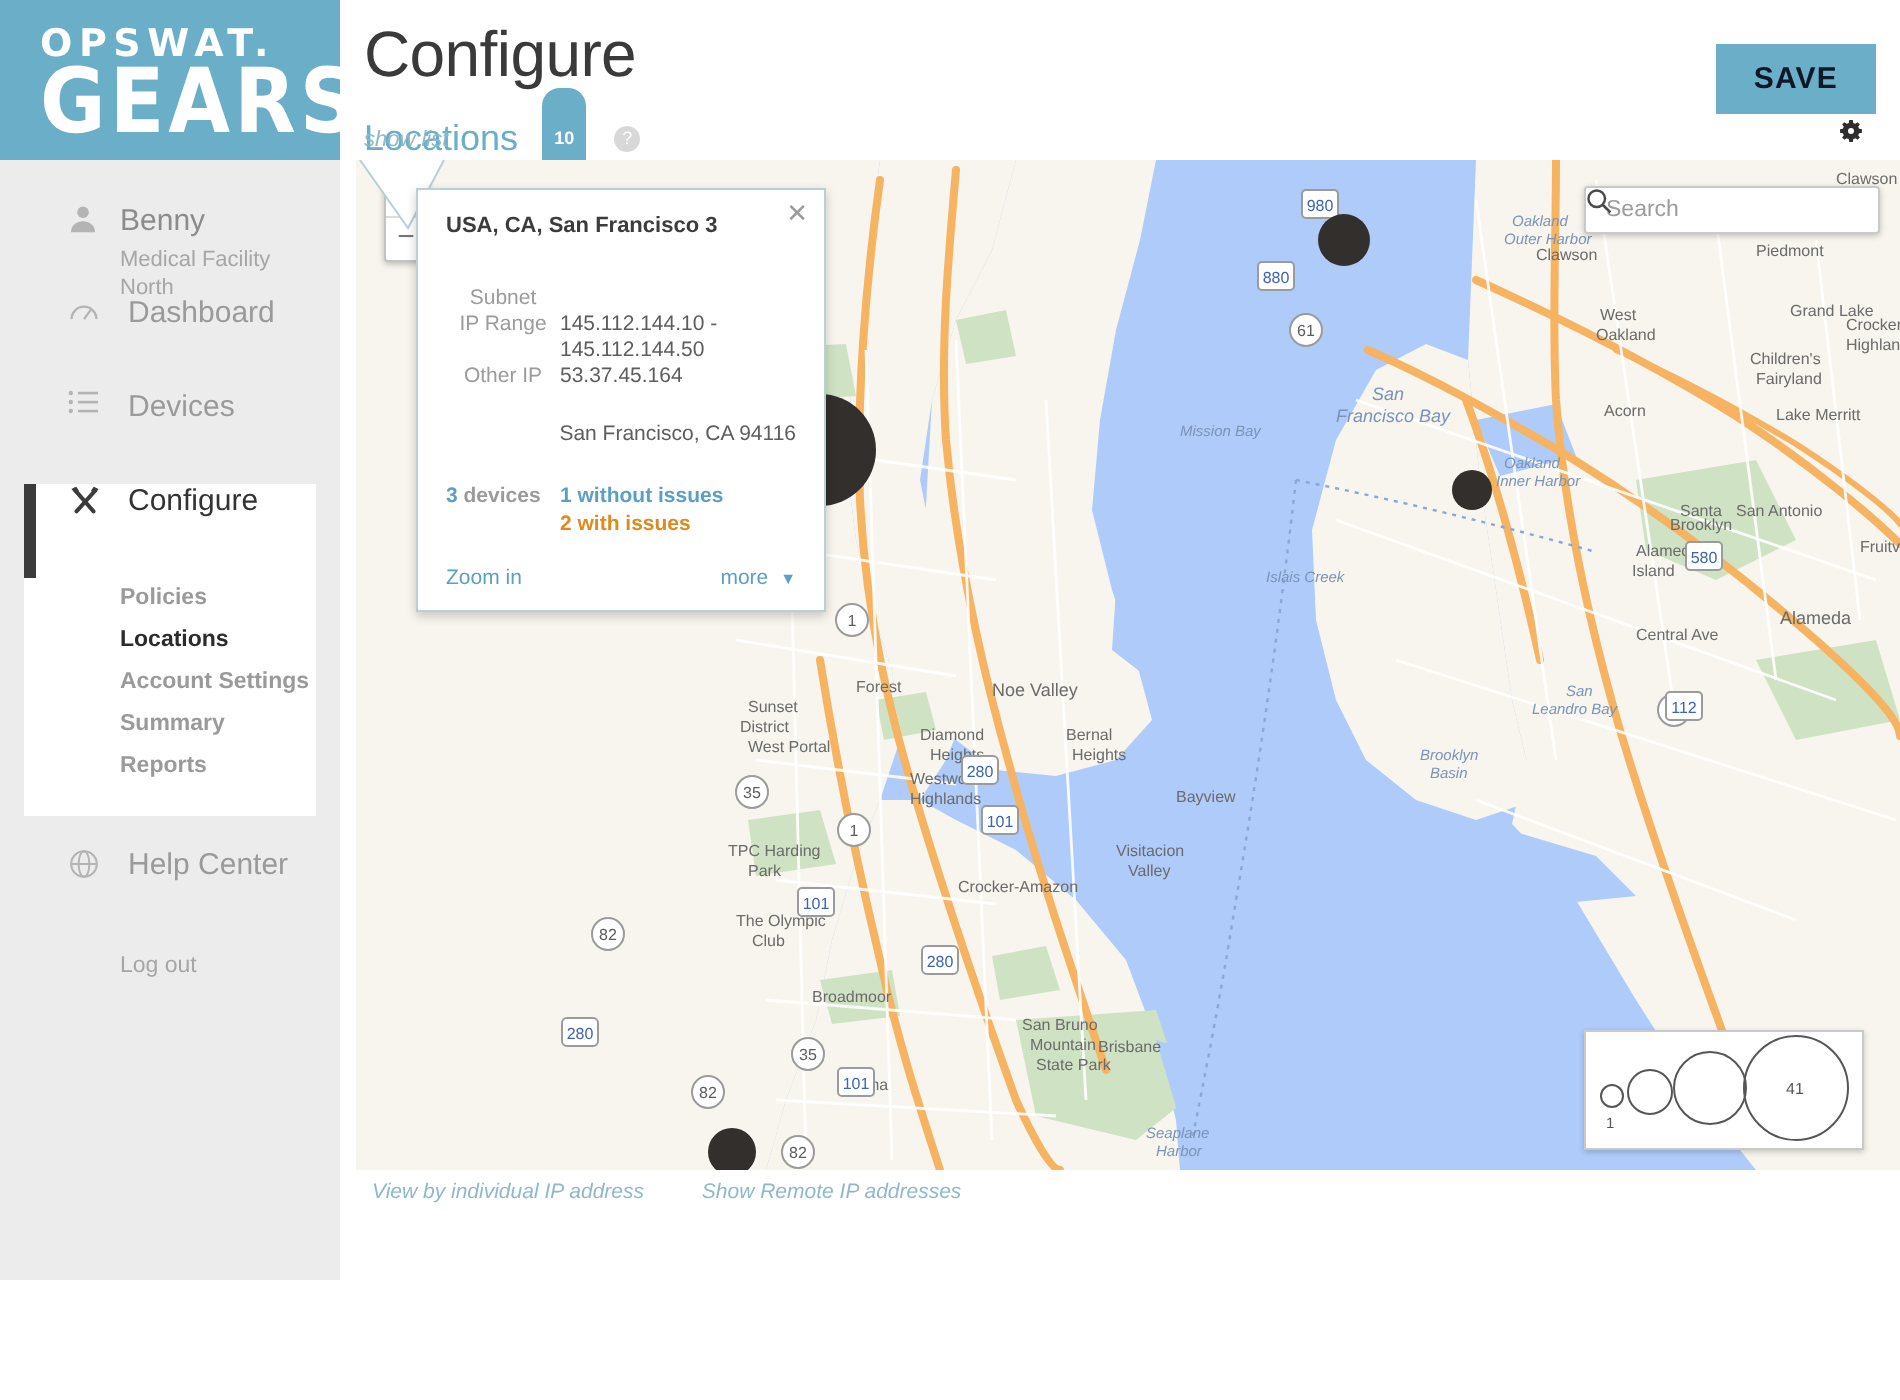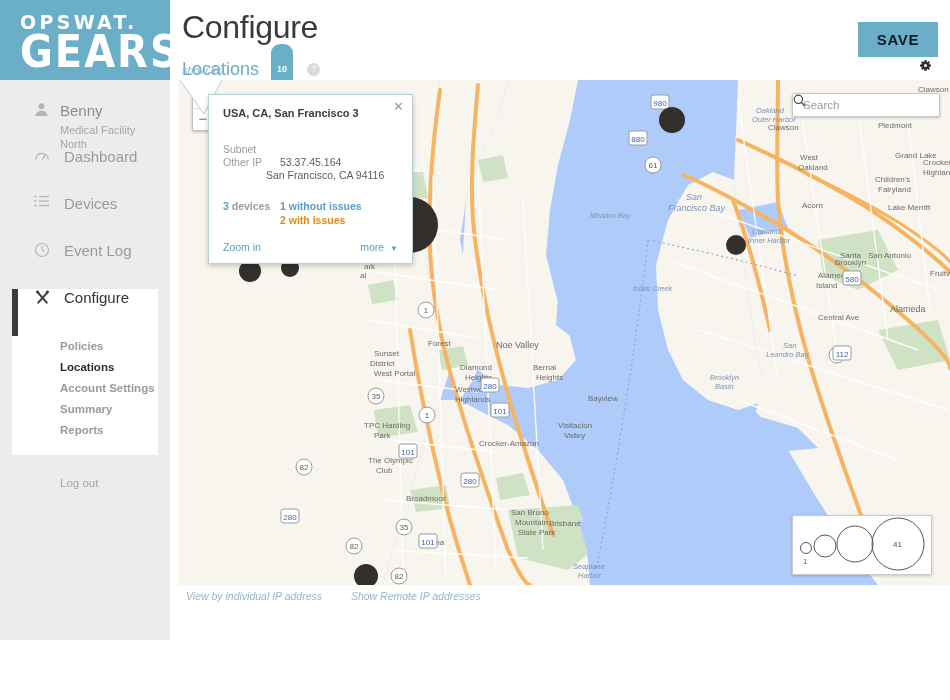--- a/index.html
+++ b/index.html
@@ -152,23 +152,23 @@
     position:absolute; left:86px; top:158px; z-index:9;
   }
   #popup-close {
     position:absolute; right:8px; top:5px;
     color:#9b9b9b; font-size:13px; cursor:pointer; line-height:1;
   }
   #popup-title {
     font-size:11px; font-weight:bold; color:#3c3c3c; margin-bottom:24px;
   }
   .prow { display:flex; line-height:13px; }
-  .pkey { width:57px; color:#9b9b9b; flex:0 0 57px; }
+  .pkey { width:57px; color:#9b9b9b; flex:0 0 57px;text-align:center; }
   .pval { color:#5d5d5d; }
-  #popup-addr { color:#5d5d5d; line-height:13px; }
+  #popup-addr { margin-top:16px; color:#5d5d5d; line-height:13px;text-align:right; }
   #popup-stats { display:flex; margin-top:17px; line-height:14px;font-weight:bold; }
   #dev-count { flex:0 0 57px; }
   #dev-count .n { color:#5b9fc4; }
   #dev-count .t { color:#9b9b9b; }
   .st-ok { color:#5b9fc4; }
   .st-bad { color:#e08a1e; }
   #popup-foot {
     display:flex; justify-content:space-between; align-items:center;
     margin:0 -14px; padding:14px 14px 10px 14px;gap:45px;
   }
@@ -231,30 +231,20 @@
             <rect x="5" y="0.9" width="10" height="1.3" fill="#b4b4b4"></rect>
           <circle cx="1.4" cy="6" r="1.1" fill="#b4b4b4"></circle>
             <rect x="5" y="5.4" width="10" height="1.3" fill="#b4b4b4"></rect>
           <circle cx="1.4" cy="10.5" r="1.1" fill="#b4b4b4"></circle>
             <rect x="5" y="9.9" width="10" height="1.3" fill="#b4b4b4"></rect>
         </svg>
       </span>
       <span class="lbl">Devices</span>
     </div>
 
-    <div class="nav-item">
-      <span class="ico">
-        <svg width="16" height="16" viewBox="0 0 18 18">
-            <circle cx="9" cy="9" r="7.3" fill="none" stroke="#b4b4b4" stroke-width="1.2"></circle>
-            <line x1="9" y1="9" x2="9" y2="4.7" stroke="#b4b4b4" stroke-width="1.2"></line>
-            <line x1="9" y1="9" x2="12" y2="10.6" stroke="#b4b4b4" stroke-width="1.2"></line>
-          </svg>
-      </span>
-      <span class="lbl">Event Log</span>
-    </div>
 
     <div class="nav-item active">
       <span class="ico">
         <svg width="17" height="17" viewBox="0 0 18 18">
           <g stroke="#3b3b3b" stroke-width="2.1" stroke-linecap="round">
             <line x1="3.5" y1="3" x2="13.5" y2="14.5"></line>
             <line x1="14.5" y1="3.4" x2="4.5" y2="14.5"></line>
           </g>
           <path d="M1.8 2.6l2.6-1.2 1.4 2.2-1.6 1.6z" fill="#3b3b3b"></path>
           <path d="M16.2 2.6l-2.6-1.2-1.4 2.2 1.6 1.6z" fill="#3b3b3b"></path>
@@ -265,20 +255,30 @@
 
     <div class="subnav">
       <a>Policies</a>
       <a class="sel">Locations</a>
       <a>Account Settings</a>
       <a>Summary Reports</a>
     </div>
 
     <div class="group-gap"></div>
 
+    <div class="nav-item">
+      <span class="ico">
+        <svg width="16" height="16" viewBox="0 0 18 18">
+            <circle cx="9" cy="9" r="7.2" fill="none" stroke="#b4b4b4" stroke-width="1.2"></circle>
+            <ellipse cx="9" cy="9" rx="3" ry="7.2" fill="none" stroke="#b4b4b4" stroke-width="1.1"></ellipse>
+            <line x1="1.8" y1="9" x2="16.2" y2="9" stroke="#b4b4b4" stroke-width="1.1"></line>
+          </svg>
+      </span>
+      <span class="lbl">Help Center</span>
+    </div>
 
     <div class="logout">Log out</div>
   </div>
 </div>
 
 <div id="header">
   <div id="page-title">Configure</div>
   <div id="tabrow">
     <span id="tab-locations">
       <span>Locations</span>
@@ -575,20 +575,24 @@
   </svg>
 
   <div id="popup">
     <span id="popup-close">✕</span>
     <div id="popup-title">USA, CA, San Francisco 3</div>
 
     <div class="prow">
       <span class="pkey">Subnet</span>
     </div>
     <div class="prow">
+      <span class="pkey">IP Range</span>
+      <span class="pval">145.112.144.10 - 145.112.144.50</span>
+    </div>
+    <div class="prow">
       <span class="pkey">Other IP</span>
       <span class="pval">53.37.45.164</span>
     </div>
 
     <div id="popup-addr">
       <span style="display:inline-block;width:43px"></span><span>San Francisco, CA 94116</span>
     </div>
 
     <div id="popup-stats">
       <span id="dev-count">

